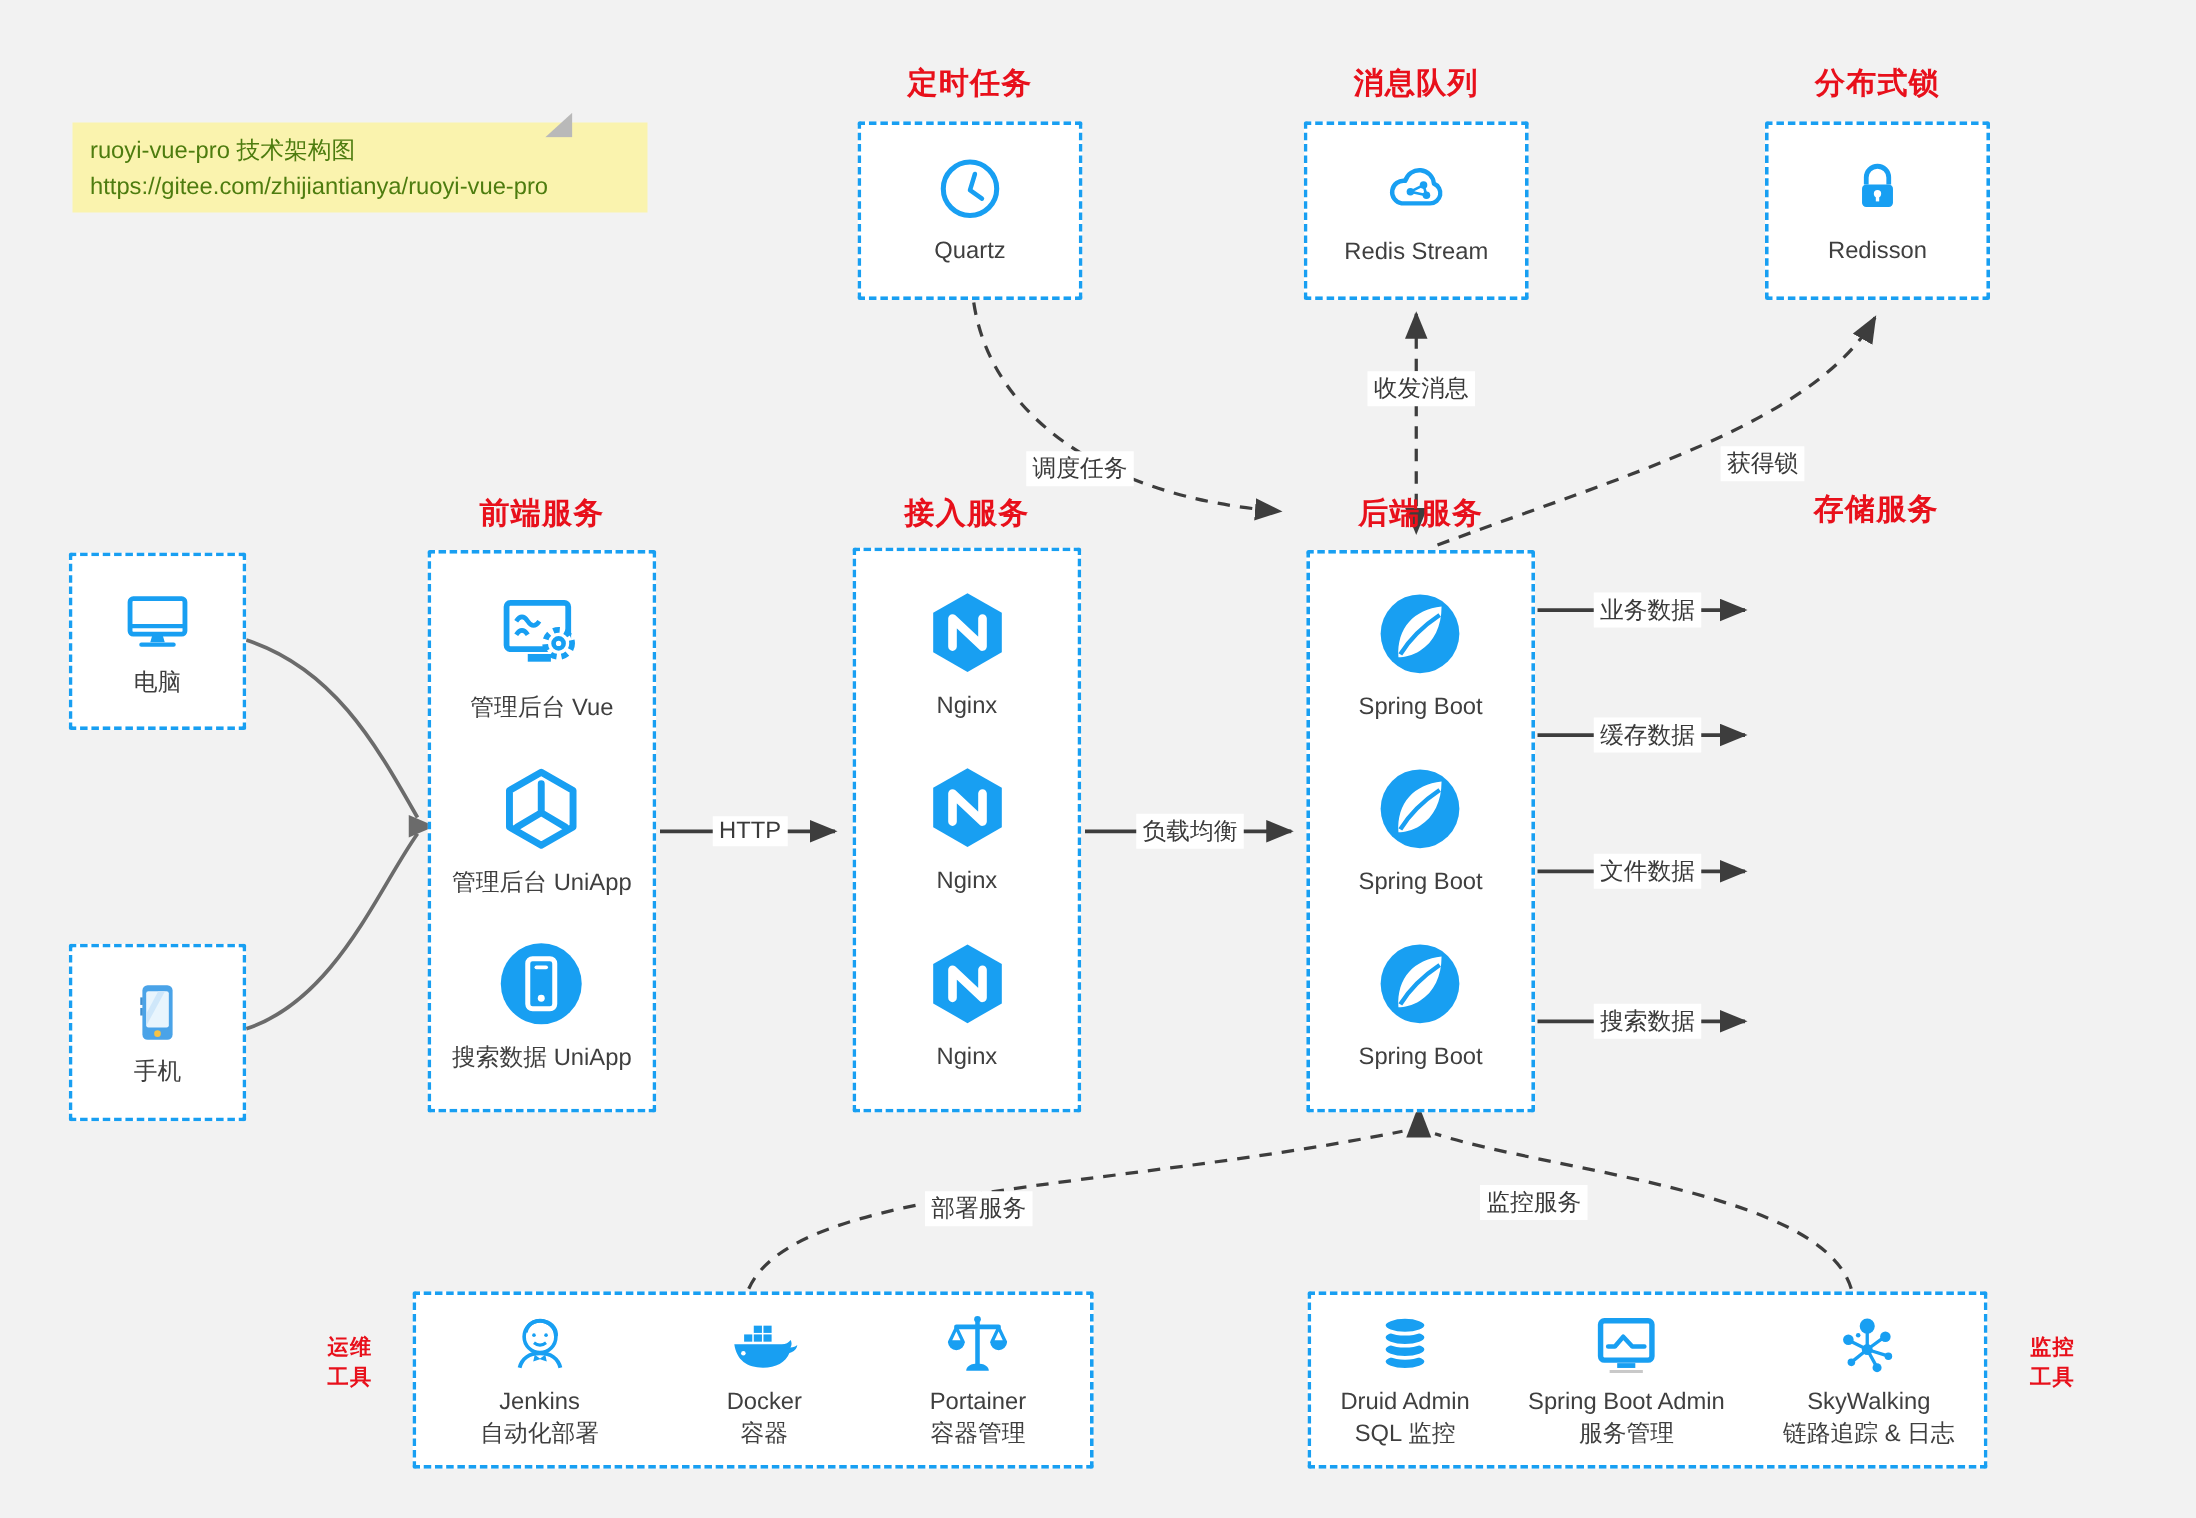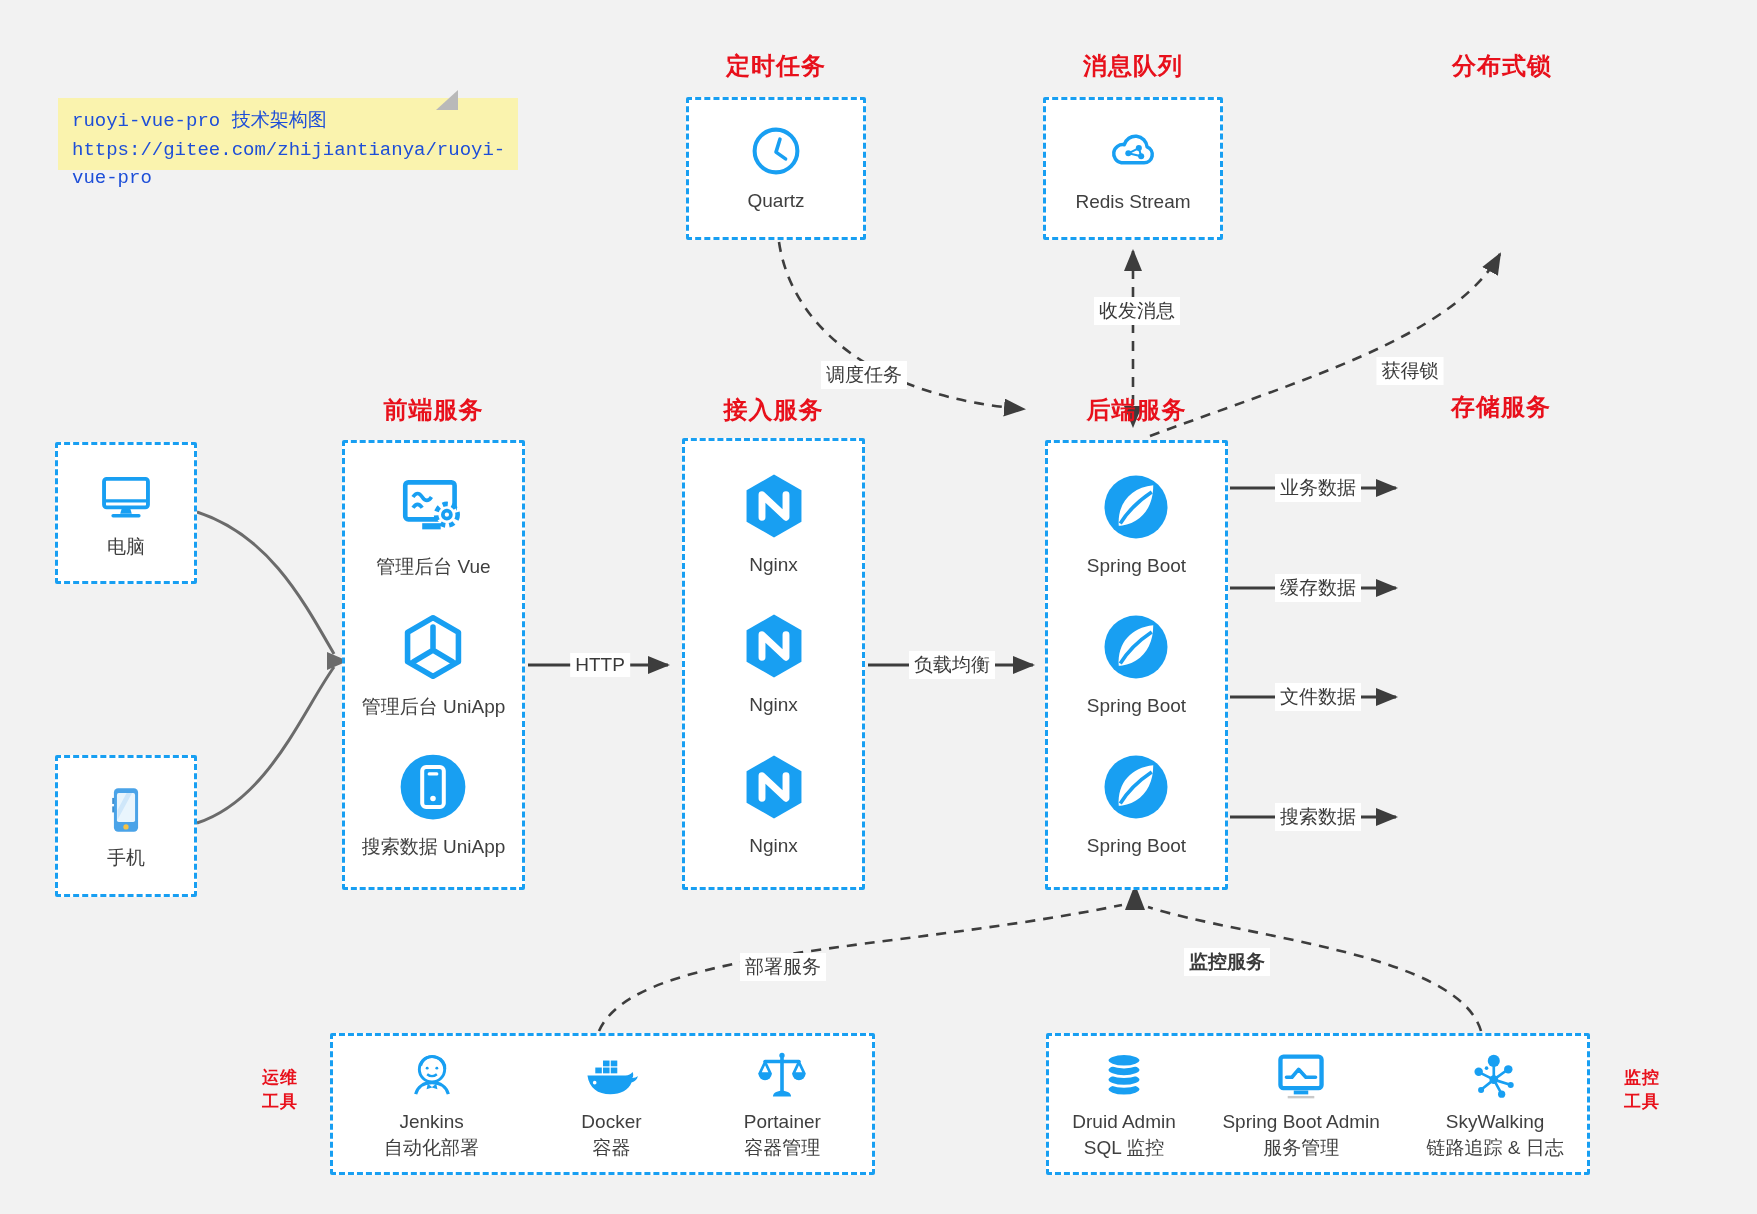--- a/index.html
+++ b/index.html
@@ -20,21 +20,21 @@
   .node{display:flex;flex-direction:column;align-items:center;gap:10px;}
   .nlabel{font-size:19px;color:var(--text);white-space:nowrap;text-align:center;line-height:1.35;}
   .sublabel{margin-top:-4px;}
   .gtitle{position:absolute;color:var(--title-red);font-weight:bold;font-size:24px;
           text-align:center;letter-spacing:1px;white-space:nowrap;}
   .side-title{position:absolute;color:var(--title-red);font-weight:bold;font-size:17px;
           text-align:center;line-height:1.4;letter-spacing:1px;}
   .elabel{position:absolute;transform:translate(-50%,-50%);background:#fff;padding:1px 5px;
           font-size:19px;color:#3a3a3a;white-space:nowrap;}
   .note{position:absolute;left:58px;top:98px;width:460px;height:72px;background:var(--note-bg);
-        color:#1d4ed8;font-size:19px;line-height:1.5;padding:9px 14px;box-sizing:border-box;font-family:Liberation Mono, monospace;}
+        color:#4d7c0f;font-size:19px;line-height:1.5;padding:9px 14px;box-sizing:border-box;}
   .note-fold{position:absolute;left:378px;top:-8px;width:22px;height:20px;background:#b9b9b9;
         clip-path:polygon(0 100%,100% 0,100% 100%);}
   .ic{color:var(--accent);display:block;}
 </style>
 </head>
 <body>
 
 <div class="canvas">
 
   <svg width="0" height="0" style="position:absolute">
@@ -230,20 +230,28 @@
     </div>
   </div>
   <div class="gbox" style="left:1043px;top:97px;width:180px;height:143px;">
     <div class="node">
       <svg class="ic" width="56" height="56">
           <use href="#ic-cloudstream"></use>
         </svg>
       <div class="nlabel">Redis Stream</div>
     </div>
   </div>
+  <div class="gbox" style="left:1412px;top:97px;width:180px;height:143px;">
+    <div class="node">
+      <svg class="ic" width="54" height="54">
+          <use href="#ic-lock"></use>
+        </svg>
+      <div class="nlabel">Redisson</div>
+    </div>
+  </div>
 
   <div class="gbox" style="left:55px;top:442px;width:142px;height:142px;">
     <div class="node" style="gap:6px;">
       <svg class="ic" width="62" height="62">
           <use href="#ic-desktop"></use>
         </svg>
       <div class="nlabel">电脑</div>
     </div>
   </div>
   <div class="gbox" style="left:55px;top:755px;width:142px;height:142px;">
@@ -370,15 +378,15 @@
   <span class="elabel" style="left:600px;top:665px;">HTTP</span>
   <span class="elabel" style="left:952px;top:665px;">负载均衡</span>
   <span class="elabel" style="left:864px;top:375px;">调度任务</span>
   <span class="elabel" style="left:1137px;top:311px;">收发消息</span>
   <span class="elabel" style="left:1410px;top:371px;">获得锁</span>
   <span class="elabel" style="left:1318px;top:488px;">业务数据</span>
   <span class="elabel" style="left:1318px;top:588px;">缓存数据</span>
   <span class="elabel" style="left:1318px;top:697px;">文件数据</span>
   <span class="elabel" style="left:1318px;top:817px;">搜索数据</span>
   <span class="elabel" style="left:783px;top:967px;">部署服务</span>
-  <span class="elabel" style="left:1227px;top:962px;font-weight:bold;">监控服务</span>
+  <span class="elabel" style="left:1227px;top:962px;">监控服务</span>
 
 </div>
 
 </body></html>

